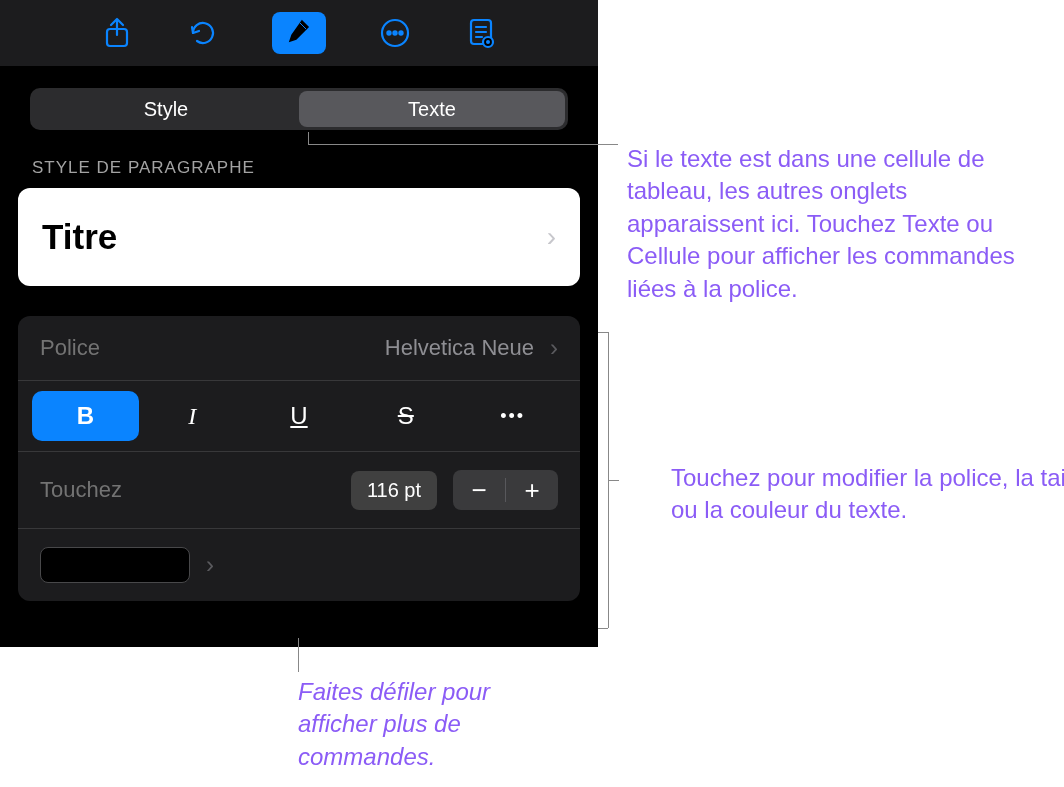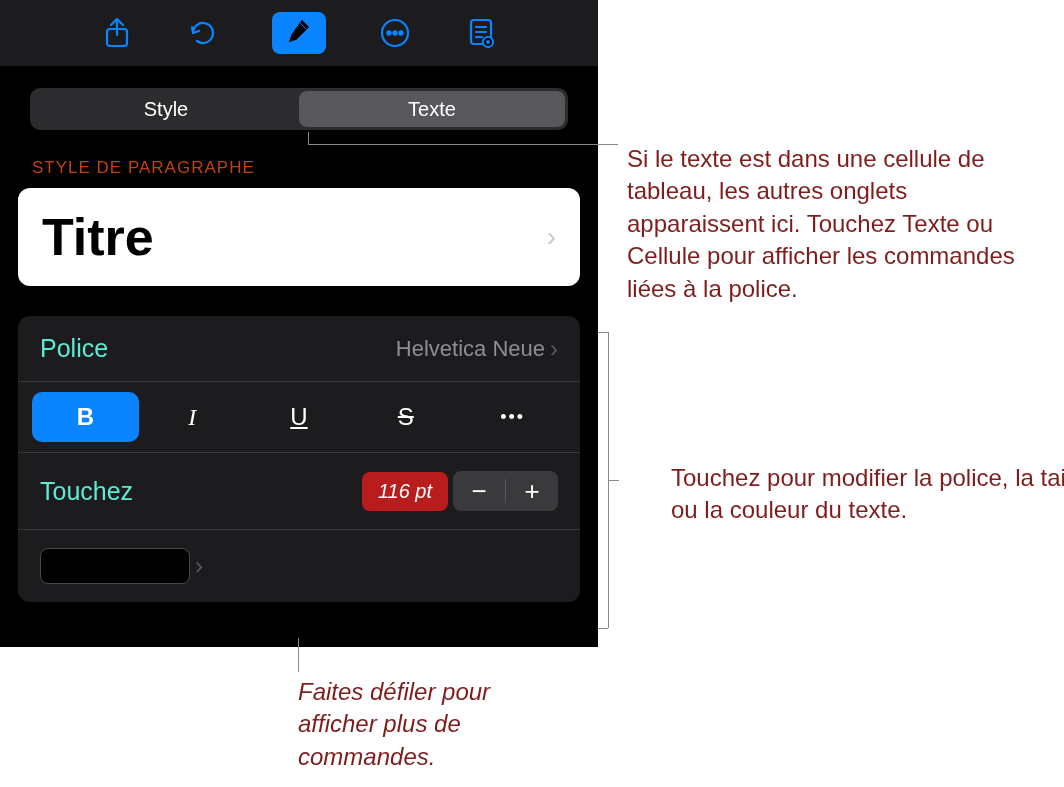--- a/index.html
+++ b/index.html
@@ -60,38 +60,38 @@
       justify-content: center;
       color: #fff;
       font-size: 20px;
       border-radius: 8px;
       cursor: pointer;
     }
     .tab.selected {
       background: #58585c;
     }
     .section-header {
-      color: #c2410c;
+      color: #a3a3a3;
       font-size: 17px;
       letter-spacing: 1px;
       margin: 28px 32px 10px 32px;
     }
     .style-row {
       background: #ffffff;
       margin: 0 18px;
       border-radius: 12px;
       height: 98px;
       display: flex;
       align-items: center;
       justify-content: space-between;
       padding: 0 24px;
       cursor: pointer;
     }
     .style-title {
-      font-size: 52px;
+      font-size: 35px;
       font-weight: 700;
       color: #000;
     }
     .chevron {
       color: #c7c7cc;
       font-size: 28px;
     }
     .chevron-dark {
       color: #5a5a5e;
       font-size: 24px;
@@ -105,27 +105,27 @@
     .settings-row {
       display: flex;
       align-items: center;
       justify-content: space-between;
       padding: 18px 22px;
       border-bottom: 1px solid #38383a;
       min-height: 62px;
     }
     .settings-row:last-child { border-bottom: none; }
     .row-label {
-      color: #5eead4;
-      font-size: 25px;
+      color: #737373;
+      font-size: 22px;
     }
     .row-right {
       display: flex;
       align-items: center;
-      gap: 5px;
+      gap: 16px;
     }
     .row-value {
       color: #8e8e93;
       font-size: 22px;
     }
     .format-row {
       display: flex;
       align-items: center;
       padding: 10px 14px;
       gap: 0;
@@ -140,26 +140,25 @@
       color: #fff;
       font-size: 24px;
       border-radius: 10px;
       cursor: pointer;
     }
     .format-btn.active {
       background: #0a84ff;
       font-weight: 700;
     }
     .size-value-box {
-      background: #b91c1c;
+      background: #404040;
       color: #fff;
       padding: 8px 16px;
       border-radius: 8px;
       font-size: 20px;
-      font-style: italic;
     }
     .stepper {
       display: flex;
       background: #3a3a3c;
       border-radius: 8px;
       overflow: hidden;
       height: 40px;
     }
     .stepper-btn {
       width: 52px;
@@ -179,21 +178,21 @@
       width: 150px;
       height: 36px;
       background: #000;
       border: 1px solid #48484a;
       border-radius: 8px;
     }
     
     .callout {
       position: absolute;
       font-size: 24px;
-      color: #7f1d1d;
+      color: #8b5cf6;
       line-height: 1.35;
     }
     .callout-tick {
       position: absolute;
       width: 1px;
       background: #888;
     }
     .callout-hline {
       position: absolute;
       height: 1px;

